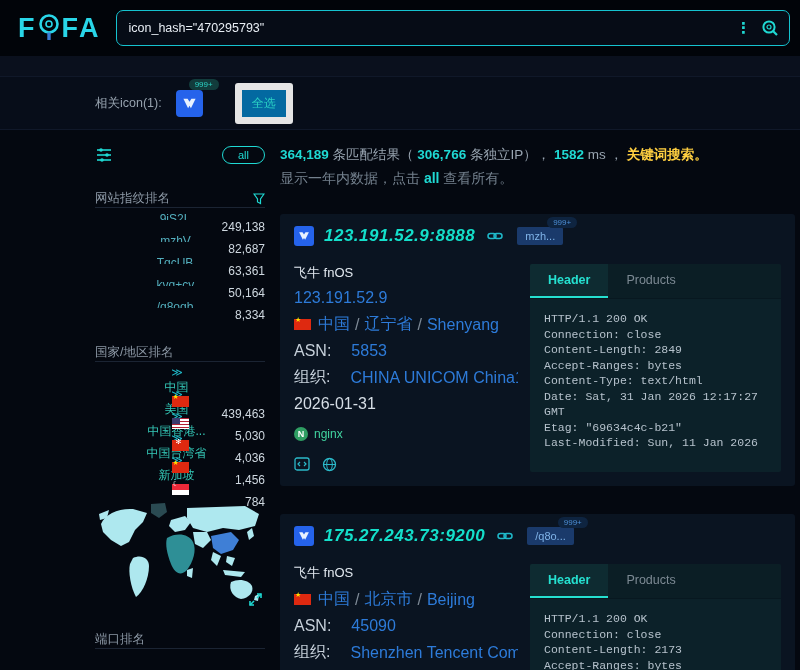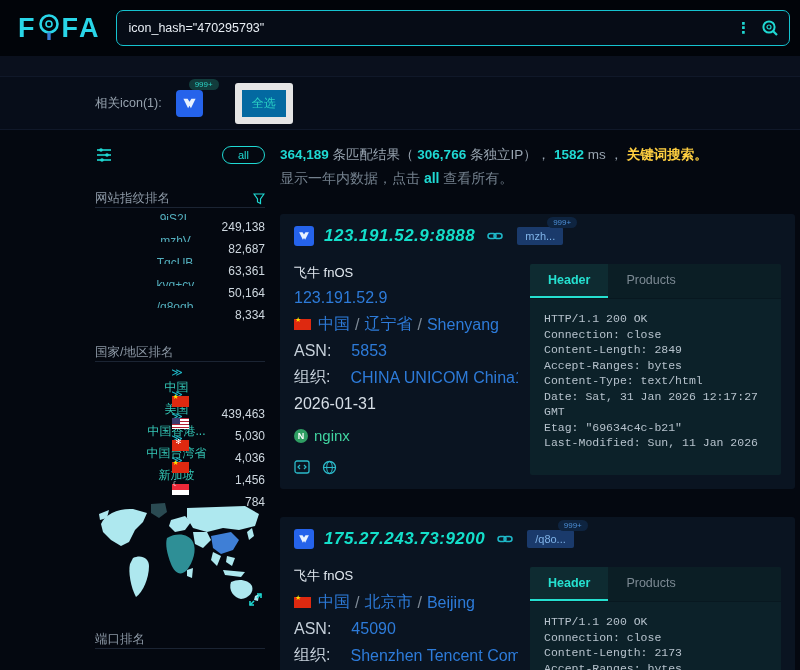--- a/index.html
+++ b/index.html
@@ -82,21 +82,21 @@
   .iline { margin-bottom:7px; font-size:16px; color:#c6d0da; display:flex; align-items:center; white-space:nowrap; overflow:hidden; }
   .title { color:#e2e9f0; font-size:13px; }
   .blue { color:#2d7bd9; cursor:pointer; text-decoration:none; }
   .sep { color:#7f8b97; margin:0 5px; }
   .info .flag { margin-right:7px; }
   .lbl { color:#c6d0da; margin-right:20px; }
   .date { color:#d6dee6; }
   .nginx-line { margin:14px 0 16px 0; display:flex; align-items:center; }
   .ncirc { width:14px; height:14px; border-radius:50%; background:#2f9e63; color:#fff; font-size:9px; font-weight:bold;
     display:flex; align-items:center; justify-content:center; margin-right:6px; }
-  .nginx-line .nx { color:#41d4a0; font-size:15px; cursor:pointer; }
+  .nginx-line .nx { color:#41d4a0; font-size:12px; cursor:pointer; }
   .act-icons { display:flex; gap:12px; margin-top:4px; }
   .act-icons span { cursor:pointer; display:flex; }
 
   .panel { flex:1; min-width:0; background:#0c2129; border-radius:2px; overflow:hidden; }
   .tabs { background:#0b1e25; display:flex; border-bottom:1px solid #081820; }
   .tab { padding:9px 18px; font-size:12.5px; color:#7d8a94; cursor:pointer; }
   .tab.active { color:#25e0d0; font-weight:bold; background:#0e2b31; border-bottom:2px solid #25e0d0; }
   .http { padding:12px 14px; font-size:11.5px; line-height:15.5px; color:#b6c2cc; white-space:pre-line;
     height:150px; overflow:hidden; font-family:Liberation Mono, monospace; }
   .card.c2 .http { height:160px; }

